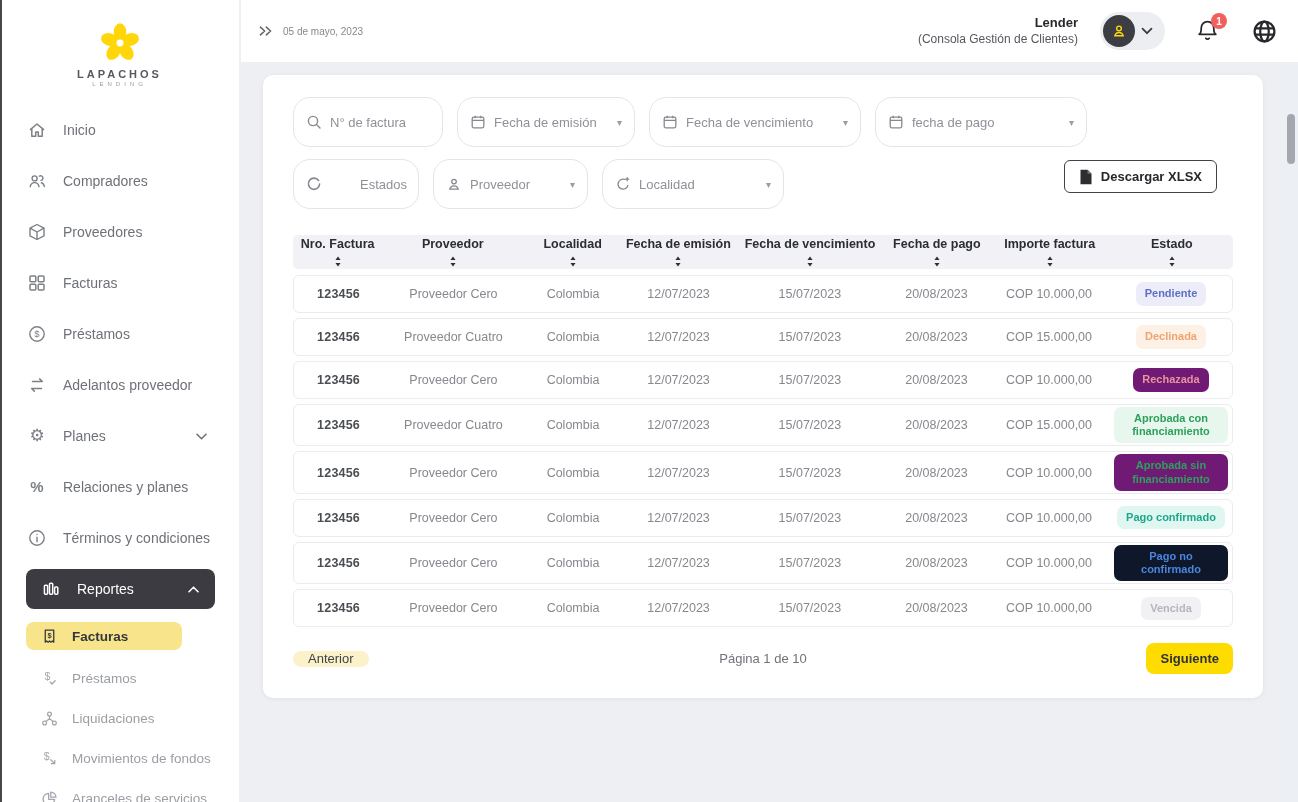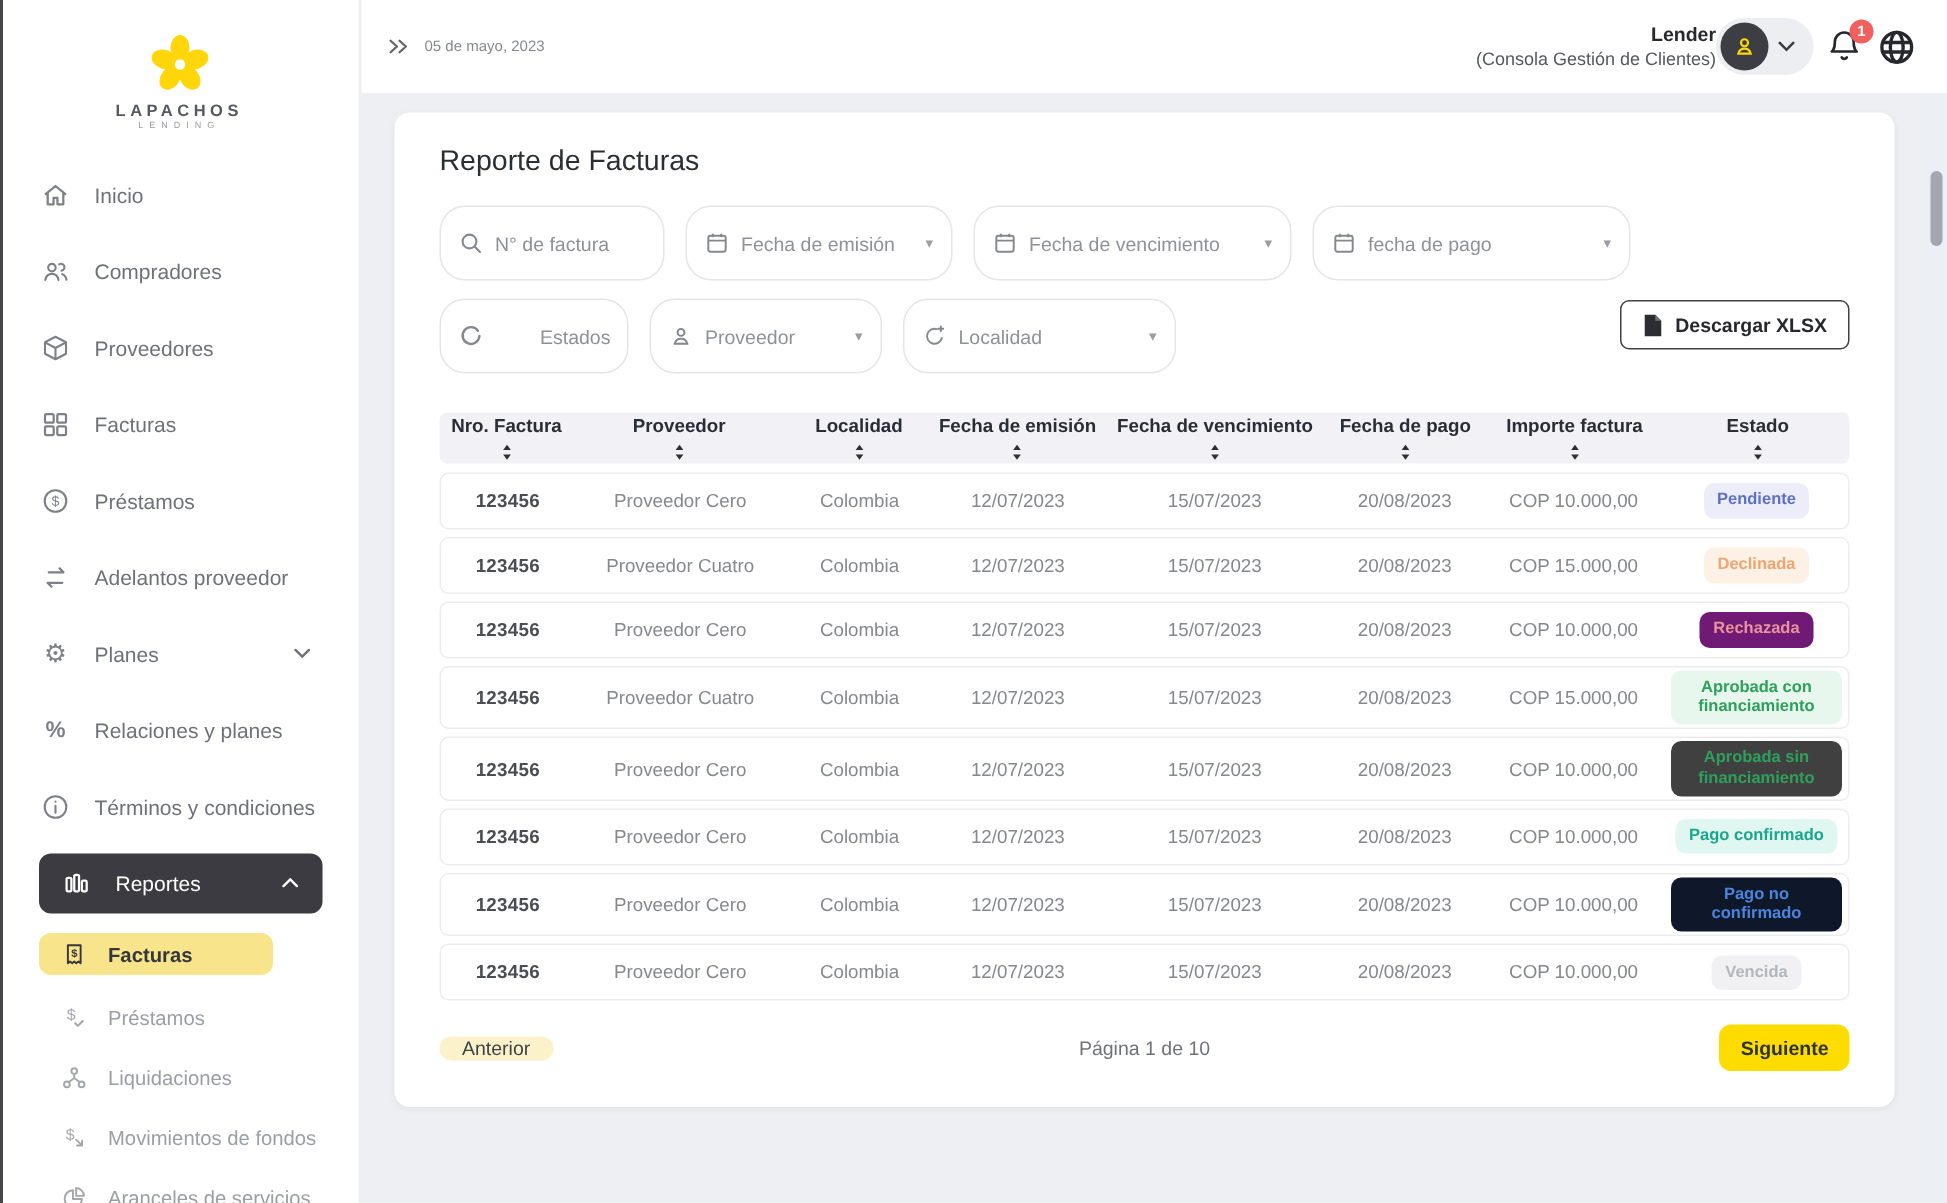--- a/index.html
+++ b/index.html
@@ -48,21 +48,21 @@
     height:28px; width:156px; padding-left:14px; margin:0 0 8px 0;
   }
   .sub-item.active .nav-ic { color:#34373c; }
 
   
   .topbar {
     position:absolute; left:241px; top:0; right:0; height:62px; background:#ffffff;
     display:flex; align-items:center; justify-content:space-between; padding:0 20px 0 16px; z-index:10;
   }
   .crumb { display:flex; align-items:center; gap:9px; color:#85888d; font-size:10px; }
-  .topbar-right { display:flex; align-items:center; gap:8px; }
+  .topbar-right { display:flex; align-items:center; gap:30px; }
   .user-block { text-align:right; line-height:1.25; }
   .user-role { font-size:13px; font-weight:bold; color:#26282c; }
   .user-sub { font-size:12px; color:#55585d; }
   .avatar-pill {
     display:flex; align-items:center; gap:6px; background:#eceef2; border-radius:19px;
     padding:3px 12px 3px 3px; cursor:pointer; margin-left:-8px;
   }
   .avatar-circle {
     width:32px; height:32px; border-radius:50%; background:#3d3e43;
     display:flex; align-items:center; justify-content:center;
@@ -93,21 +93,21 @@
   }
   .pill .p-ic { display:flex; color:#85888d; flex:none; }
   .pill .p-ic svg { width:16px; height:16px; }
   .pill .caret { margin-left:auto; color:#9a9da2; font-size:10px; }
   .pill input { border:none; outline:none; width:100%; font-size:13px; color:#5a5d62; font-family:inherit; background:transparent; }
   .pill input::placeholder { color:#8e9197; }
   .w-search{width:150px;} .w-emis{width:178px;} .w-venc{width:212px;} .w-pago{width:212px;}
   .w-est{width:126px;gap:38px;} .w-prov{width:155px;} .w-loc{width:182px;}
   .row2 { position:relative; margin-bottom:26px; }
   .btn-download {
-    position:absolute; right:0; top:1px; height:33px; display:flex; align-items:center; gap:8px;
+    position:absolute; right:16px; top:1px; height:33px; display:flex; align-items:center; gap:8px;
     border:1px solid #3f4247; border-radius:6px; background:#fff; padding:0 14px;
     font-size:13px; font-weight:bold; color:#26282c; cursor:pointer; font-family:inherit;
   }
 
   
   .tgrid { display:grid; grid-template-columns:9.5% 15% 10.5% 12% 16% 11% 13% 13%; align-items:center; }
   .thead {
     background:#f1f1f6; border-radius:5px; height:34px; margin-bottom:6px;
   }
   .th {
@@ -358,21 +358,20 @@
     </div>
   </div>
 </header>
 
 <main class="content">
   <div class="scroll-track">
     <div class="scroll-thumb"></div>
   </div>
 
   <section class="card">
-    <h1 class="page-title">Reporte de Facturas</h1>
 
     <div class="filters-row">
       <label class="pill w-search">
         <span class="p-ic">
           <svg viewBox="0 0 16 16" fill="none" stroke="currentColor" stroke-width="1.4" stroke-linecap="round">
               <circle cx="7" cy="7" r="4.6"></circle>
               <path d="M10.5 10.5 14 14"></path>
             </svg>
         </span>
         <input type="text" placeholder="N° de factura" style="">
@@ -569,21 +568,21 @@
   </div>
 
   <div class="tgrid trow">
     <div class="td c-nro">123456</div>
     <div class="td">Proveedor Cero</div>
     <div class="td">Colombia</div>
     <div class="td">12/07/2023</div>
     <div class="td">15/07/2023</div>
     <div class="td">20/08/2023</div>
     <div class="td">COP 10.000,00</div>
-    <div class="td"><span class="badge" style="background: #404040; color: rgb(45, 160, 92);">Aprobada sin financiamiento</span></div>
+    <div class="td"><span class="badge" style="background: #701a75; color: rgb(45, 160, 92);">Aprobada sin financiamiento</span></div>
   </div>
 
   <div class="tgrid trow">
     <div class="td c-nro">123456</div>
     <div class="td">Proveedor Cero</div>
     <div class="td">Colombia</div>
     <div class="td">12/07/2023</div>
     <div class="td">15/07/2023</div>
     <div class="td">20/08/2023</div>
     <div class="td">COP 10.000,00</div>

